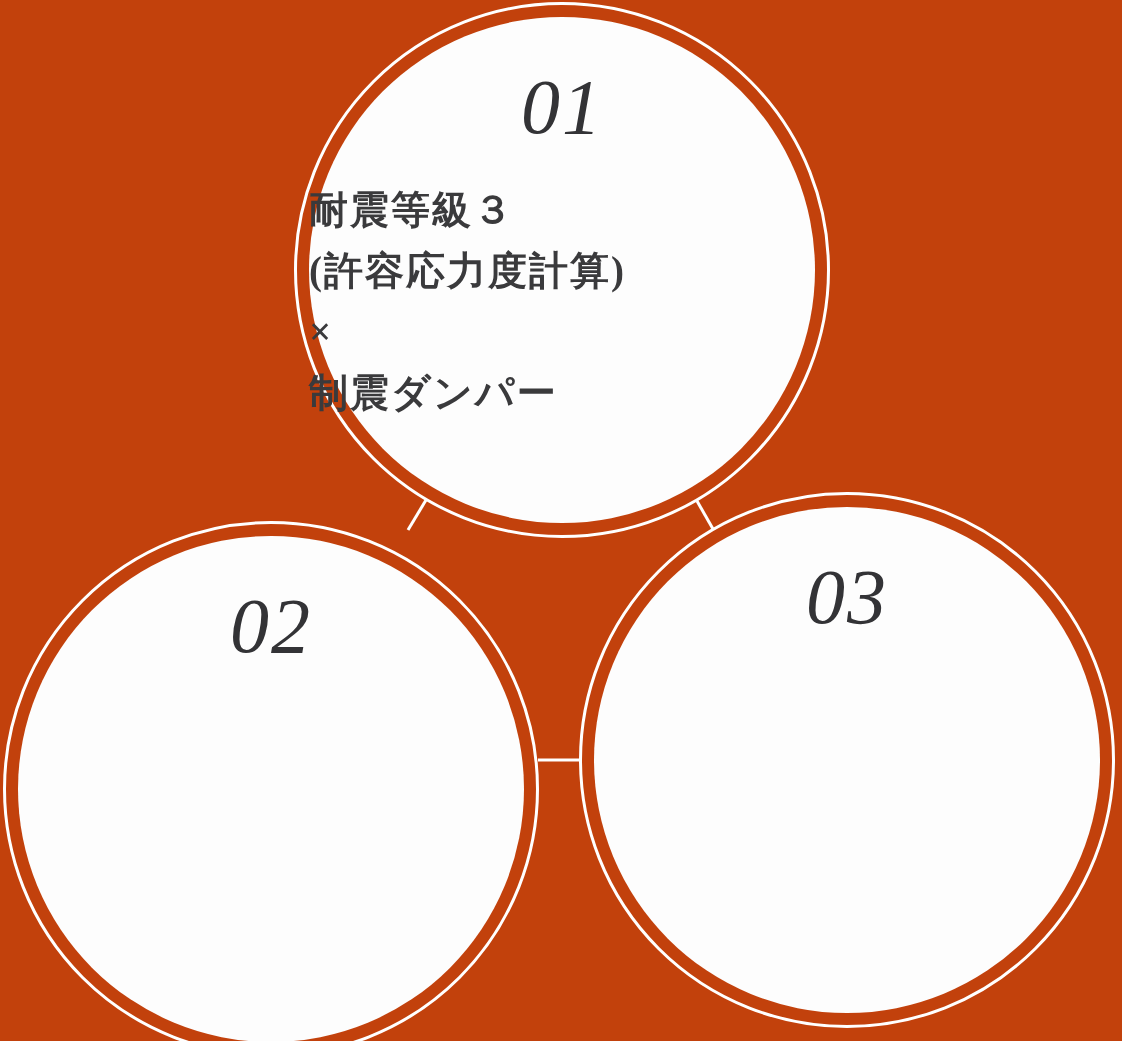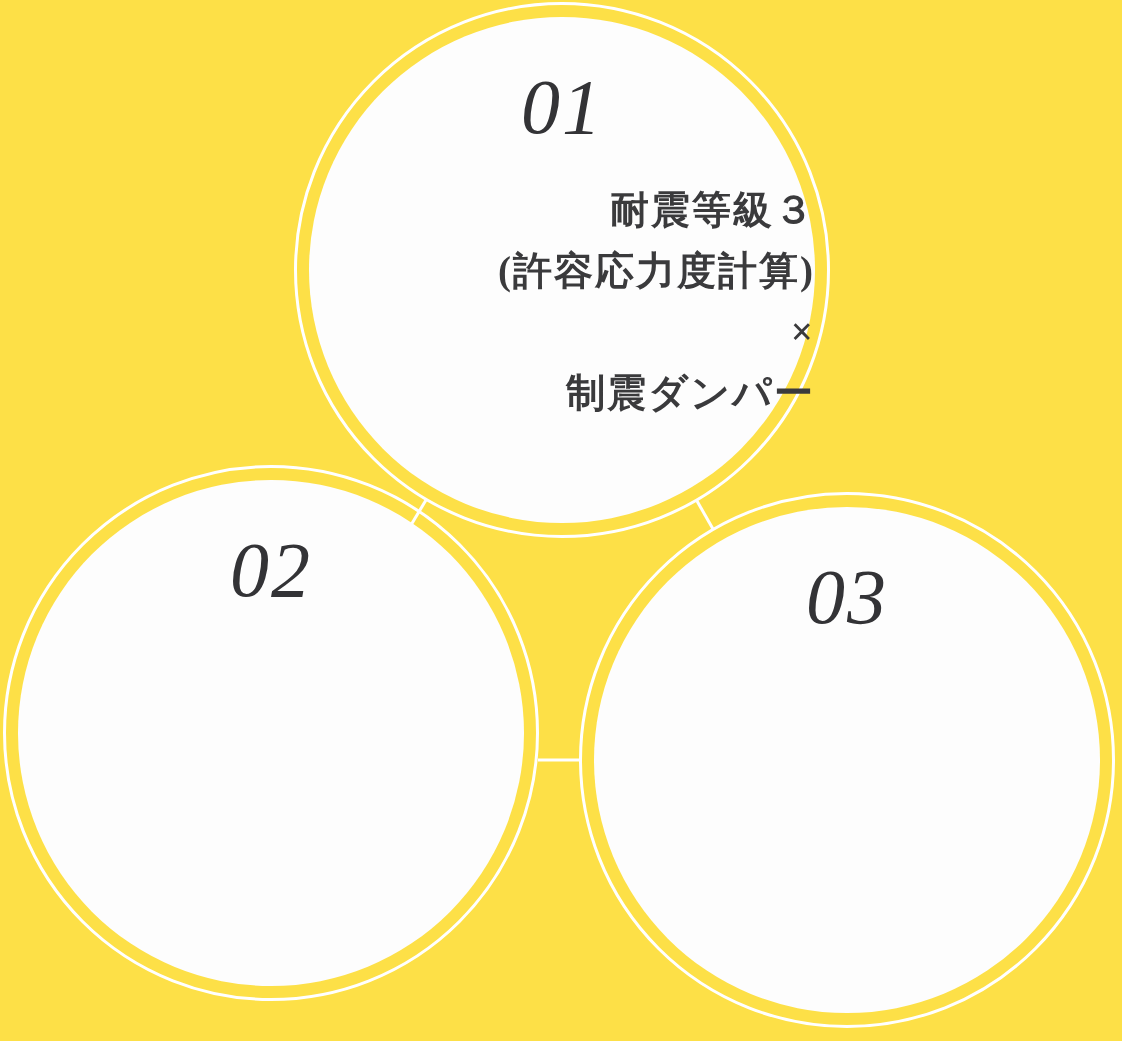--- a/index.html
+++ b/index.html
@@ -4,21 +4,21 @@
 <style>
   * { margin: 0; padding: 0; box-sizing: border-box; }
   html, body { background: #000; }
   body {
     font-family: "Liberation Serif", "DejaVu Serif", serif;
   }
   .stage {
     position: relative;
     width: 1122px;
     height: 1041px;
-    background: #fde047;
+    background: #c2410c;
     overflow: hidden;
   }
   .connectors {
     position: absolute;
     left: 0; top: 0;
     width: 1122px; height: 1041px;
   }
   .connectors line {
     stroke: #ffffff;
     stroke-width: 3;
@@ -31,41 +31,41 @@
     background: #fdfdfd;
   }
   .circle .ring {
     position: absolute;
     inset: -15px;
     border: 3px solid #ffffff;
     border-radius: 50%;
     pointer-events: none;
   }
   .circle-01 { left: 309px; top: 17px;  }
-  .circle-02 { left: 18px;  top: 480px; }
+  .circle-02 { left: 18px;  top: 536px; }
   .circle-03 { left: 594px; top: 507px; }
   .num {
     position: absolute;
     top: 40px;
     left: 0;
     width: 100%;
     height: 100px;
     line-height: 100px;
     text-align: center;
     font-size: 78px;
     font-style: italic;
     font-weight: 500;
     color: #333336;
     letter-spacing: 2px;
   }
   .body {
     position: absolute;
     left: 0;
     width: 100%;
-    text-align: right;
+    text-align: left;
     color: #3a3a3c;
     font-size: 39px;
     font-weight: 600;
     letter-spacing: 2px;
   }
   .body-01 { top: 162px; line-height: 61px; }
   .body-02, .body-03 { top: 185px; line-height: 65px; }
   .line { white-space: nowrap; }
 </style>
 </head>

